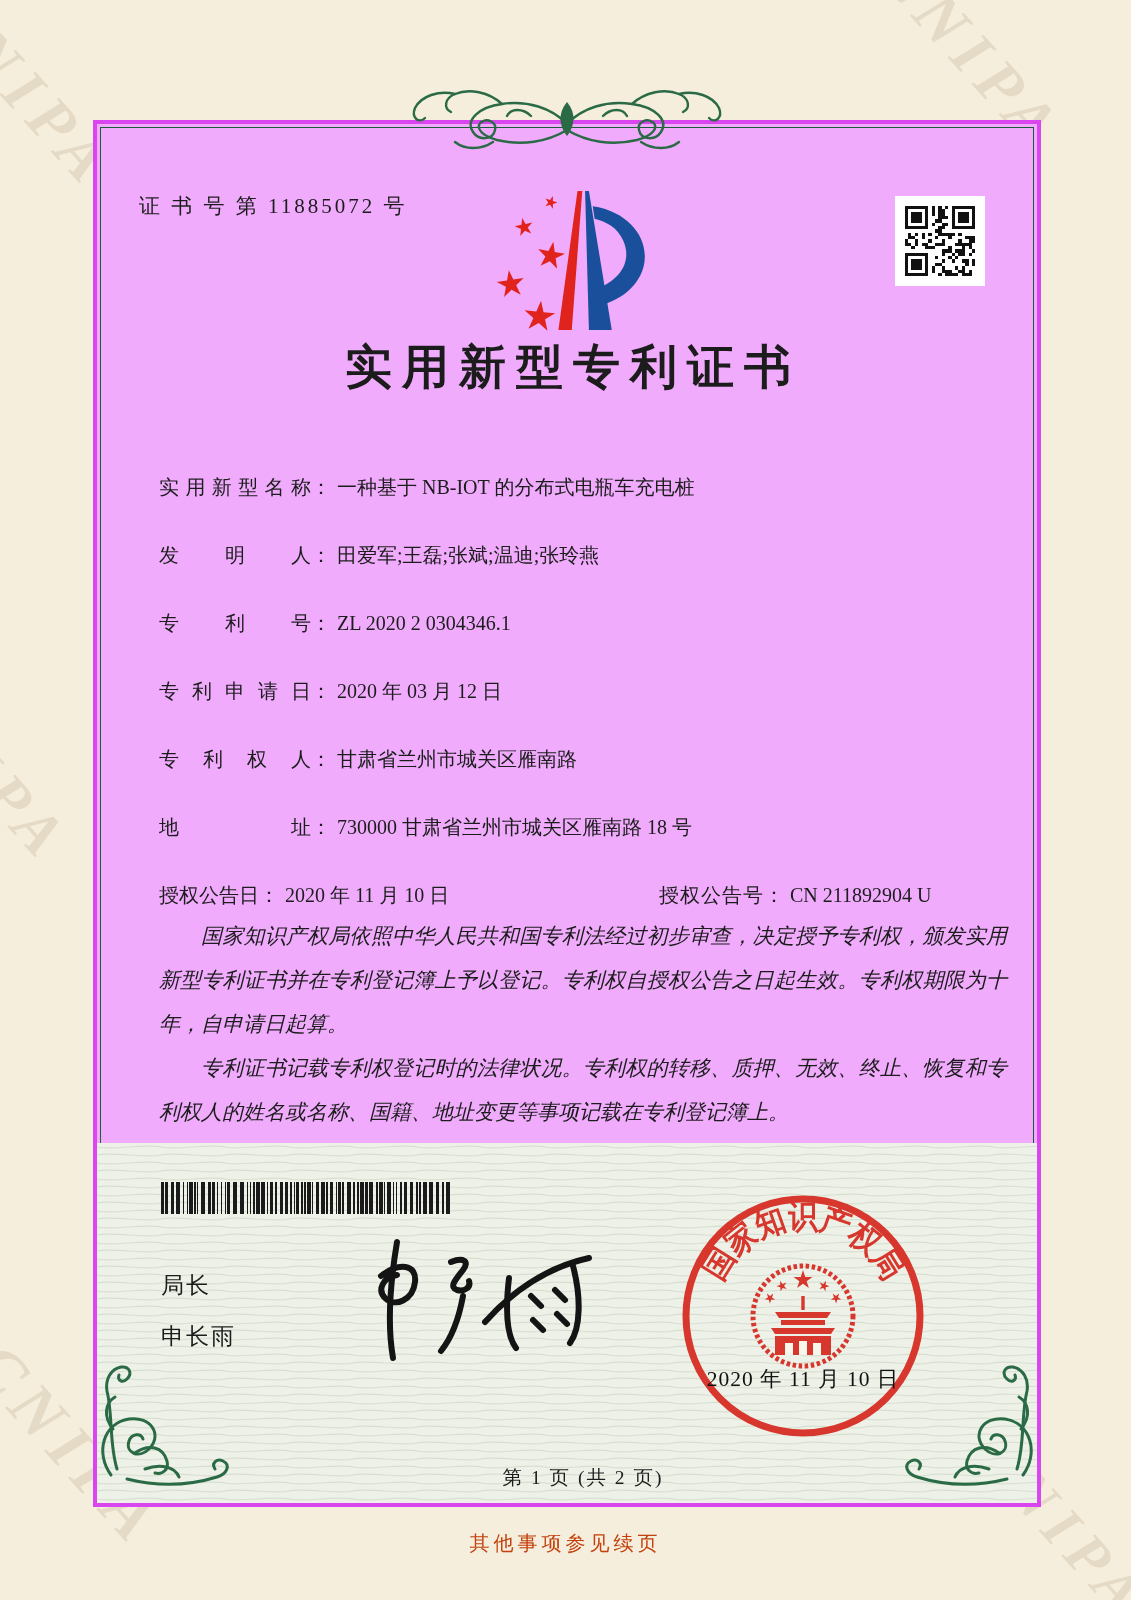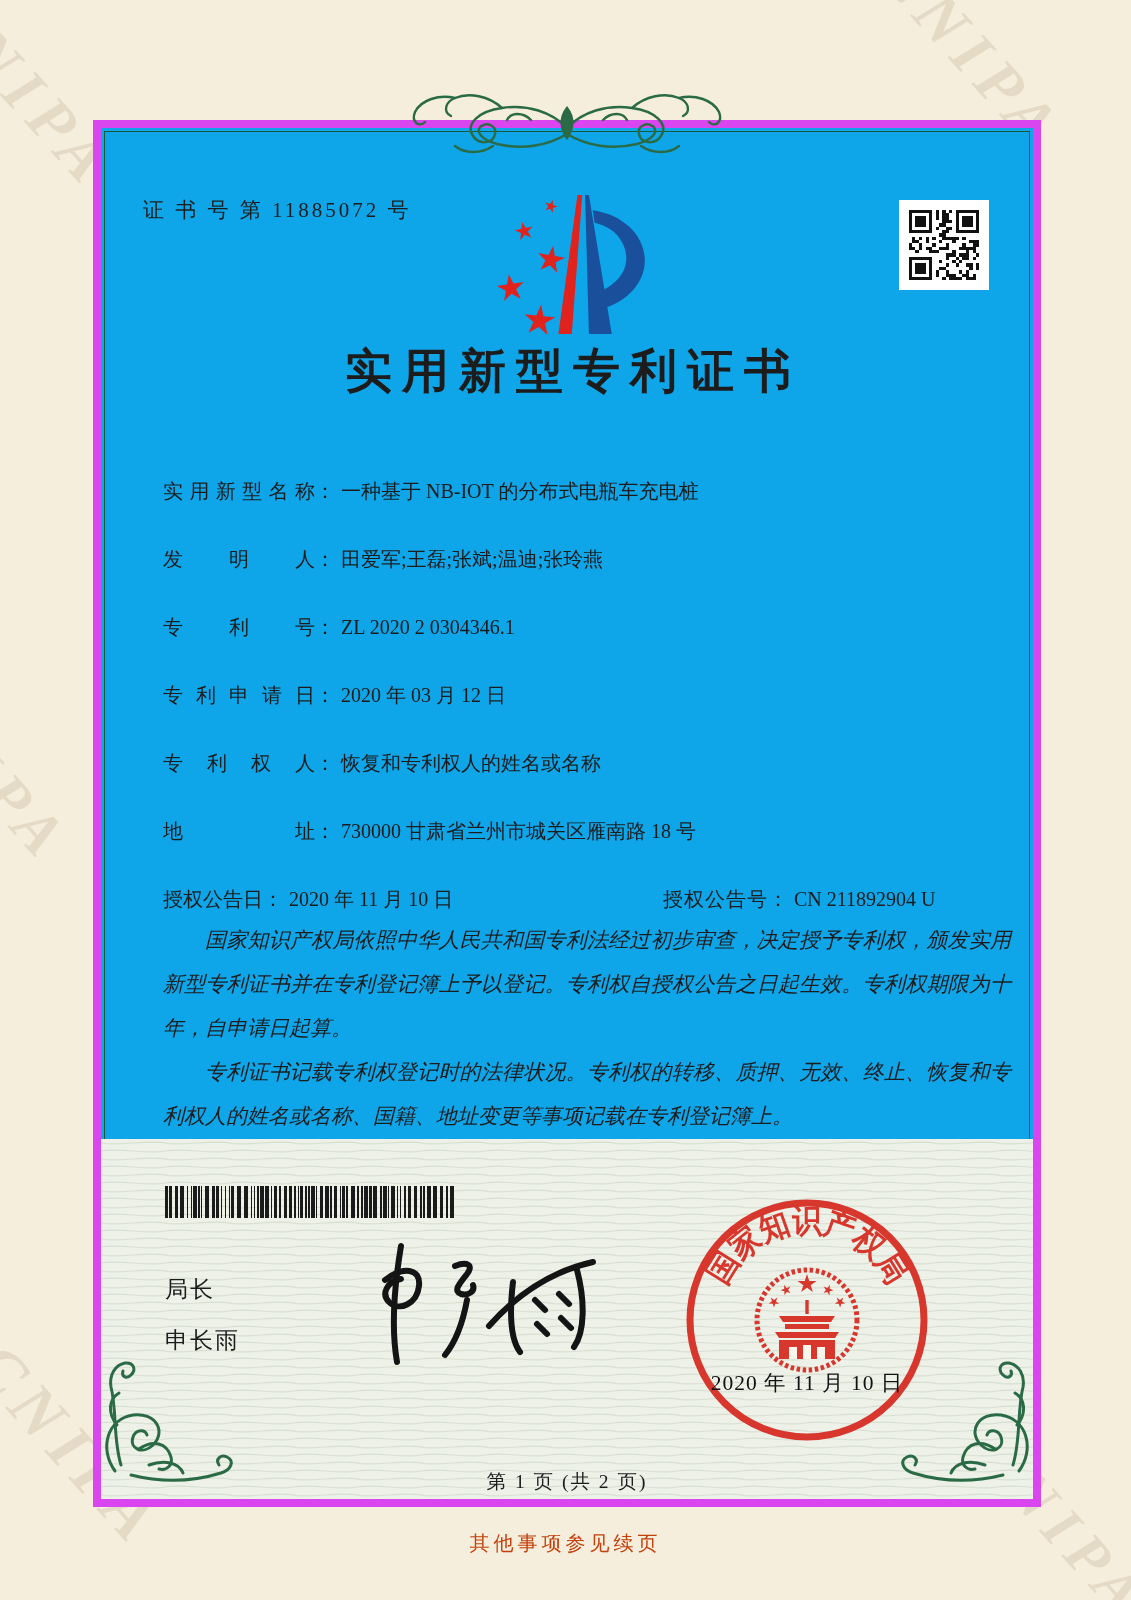--- a/index.html
+++ b/index.html
@@ -19,22 +19,22 @@
     transform:rotate(48deg);
     transform-origin:left top;
     white-space:nowrap;
     pointer-events:none;
     z-index:1;
   }
   
   .frame{
     position:absolute;left:93px;top:120px;width:948px;height:1387px;
     box-sizing:border-box;
-    border:8px solid #d946ef;
-    background:#0ea5e9;
+    border:4px solid #d946ef;
+    background:#f0abfc;
     z-index:2;
   }
   .frame::before{
     content:"";position:absolute;inset:3px;border:1.6px solid #1d5a39;pointer-events:none;
   }
   .guilloche{
     position:absolute;left:0;right:0;bottom:0;height:360px;background:#eef1e8;z-index:0;overflow:hidden;
   }
   .guilloche svg{display:block;}
   .ornament{position:absolute;z-index:3;}
@@ -67,21 +67,21 @@
   .barcode{position:absolute;left:64px;top:1058px;z-index:4;}
   .director{position:absolute;left:64px;top:1146px;font-size:23px;z-index:4;}
   .director div{margin-bottom:20px;letter-spacing:2px;font-family:"Liberation Sans","DejaVu Sans",sans-serif;}
   .signature{position:absolute;left:262px;top:1100px;z-index:5;}
   .seal{position:absolute;left:580px;top:1066px;z-index:4;}
   .seal-date{
     position:absolute;left:588px;top:1240px;width:236px;text-align:center;
     font-size:21.5px;letter-spacing:1px;color:#111;z-index:6;font-weight:500;
   }
   .page-info{
-    position:absolute;left:0;width:100%;top:1340px;text-align:center;font-size:19.5px;letter-spacing:2px;z-index:4;
+    position:absolute;left:16px;width:100%;top:1340px;text-align:center;font-size:19.5px;letter-spacing:2px;z-index:4;
   }
   .footer-note{
     position:absolute;left:0;width:100%;top:1530px;text-align:center;font-size:20px;letter-spacing:4px;z-index:2;color:#c2410c;
   }
   svg{overflow:visible;}
 </style>
 </head>
 <body>
 
 <div class="wm" style="left:-30px;top:-25px;font-size:64px;">CNIPA</div>
@@ -331,21 +331,21 @@
     <div class="f-row">
       <span class="f-label">发明人</span><span class="f-colon">：</span><span>田爱军;王磊;张斌;温迪;张玲燕</span>
     </div>
     <div class="f-row">
       <span class="f-label">专利号</span><span class="f-colon">：</span><span>ZL 2020 2 0304346.1</span>
     </div>
     <div class="f-row">
       <span class="f-label">专利申请日</span><span class="f-colon">：</span><span>2020 年 03 月 12 日</span>
     </div>
     <div class="f-row">
-      <span class="f-label">专利权人</span><span class="f-colon">：</span><span>恢复和专利权人的姓名或名称</span>
+      <span class="f-label">专利权人</span><span class="f-colon">：</span><span>甘肃省兰州市城关区雁南路</span>
     </div>
     <div class="f-row">
       <span class="f-label">地址</span><span class="f-colon">：</span><span>730000 甘肃省兰州市城关区雁南路 18 号</span>
     </div>
     <div class="f-row">
       <span class="f-label2">授权公告日</span><span class="f-colon">：</span><span>2020 年 11 月 10 日</span>
       <span class="grant-right">
         <span class="f-label2">授权公告号</span><span class="f-colon">：</span><span>CN 211892904 U</span>
       </span>
     </div>

